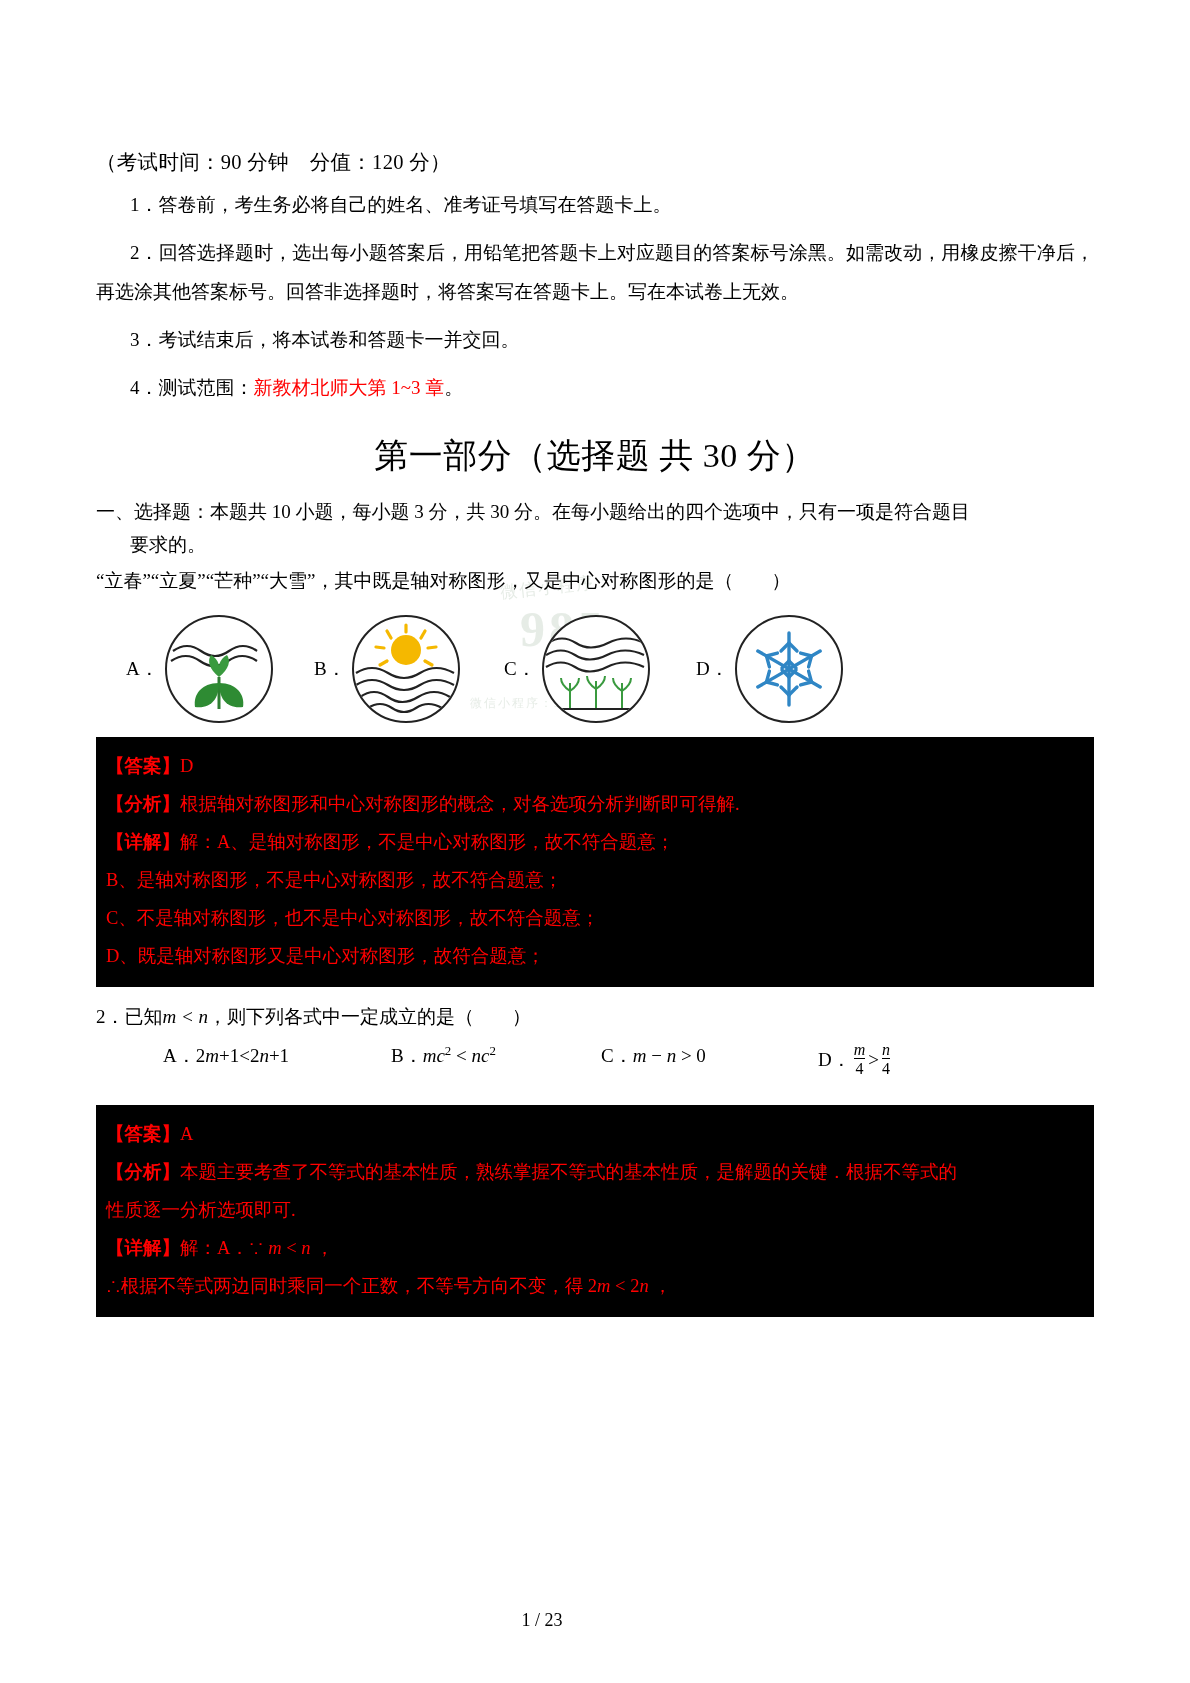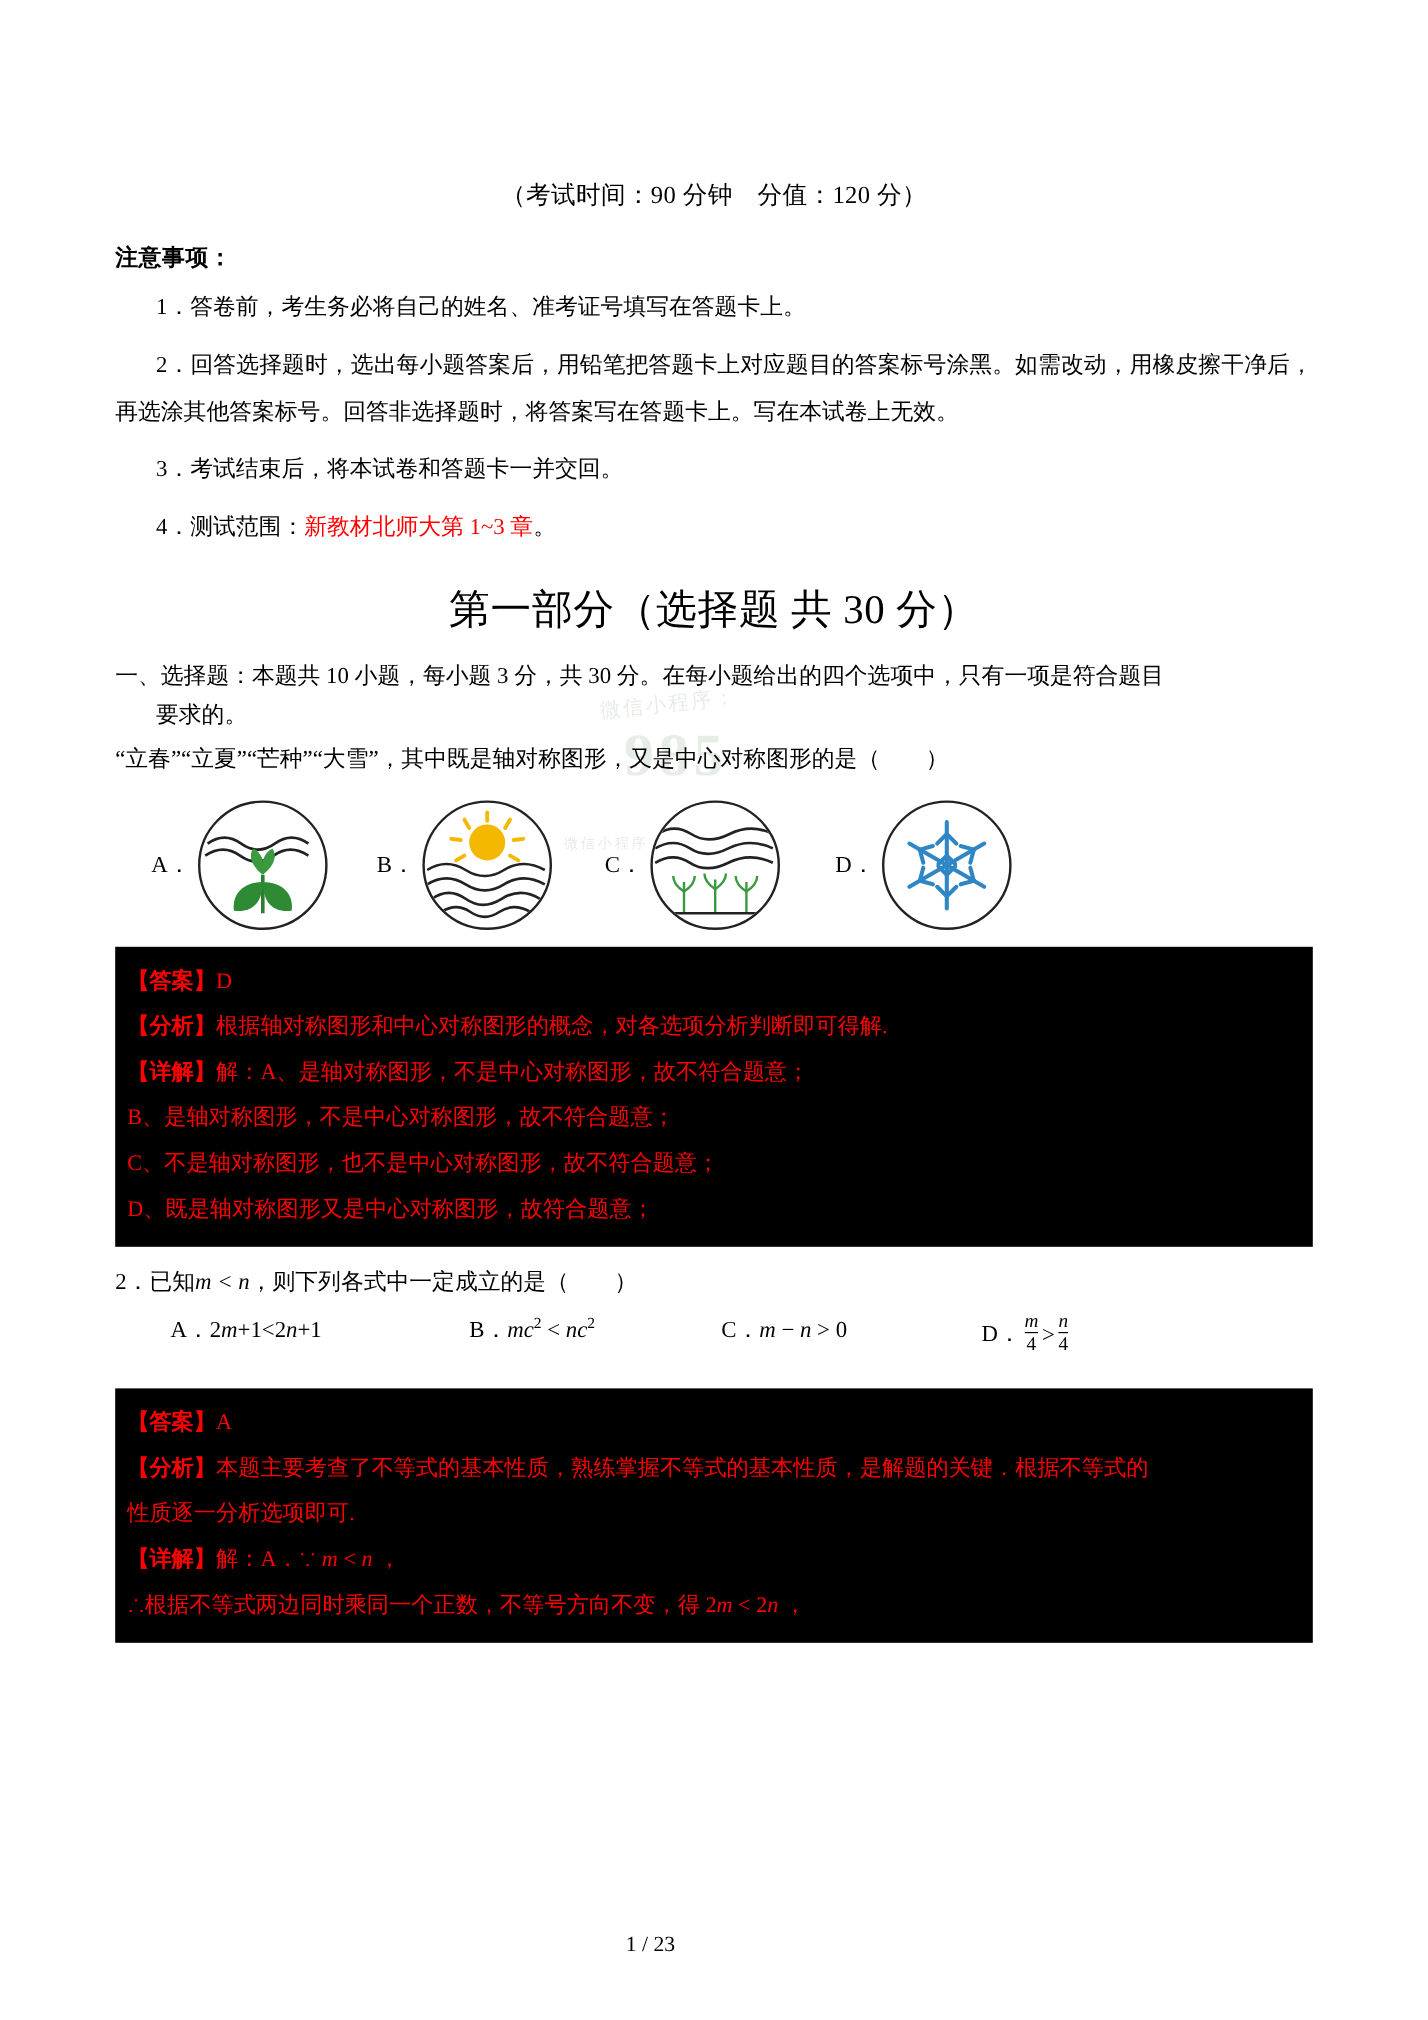--- a/index.html
+++ b/index.html
@@ -30,21 +30,21 @@
   }
   h1.doc-title {
     font-size: 31px;
     font-weight: bold;
     text-align: center;
     margin: 0 0 0 0;
     letter-spacing: 0.5px;
     line-height: 44px;
   }
   .subtitle {
-    text-align: center;
+    text-align: left;
     font-size: 20.5px;
     margin-top: 18px;
     letter-spacing: 0.3px;
   }
   .notice-head {
     font-size: 19px;
     font-weight: bold;
     margin-top: 26px;
     letter-spacing: 0.5px;
   }
@@ -165,21 +165,20 @@
 
   <div class="wm wm1">985</div>
   <div class="wm wm2">微信小程序：</div>
   <div class="wm wm3">微信小程序：985 教辅</div>
 
   <div class="content">
 
 
     <div class="subtitle">（考试时间：90 分钟　分值：120 分）</div>
 
-    <div class="notice-head">注意事项：</div>
 
     <div class="notice-item">1．答卷前，考生务必将自己的姓名、准考证号填写在答题卡上。</div>
     <div class="notice-item">2．回答选择题时，选出每小题答案后，用铅笔把答题卡上对应题目的答案标号涂黑。如需改动，用橡皮擦干净后，再选涂其他答案标号。回答非选择题时，将答案写在答题卡上。写在本试卷上无效。</div>
     <div class="notice-item">3．考试结束后，将本试卷和答题卡一并交回。</div>
     <div class="notice-item">
       <span>4．测试范围：</span><span class="red">新教材北师大第 1~3 章</span><span>。</span>
     </div>
 
     <h2 class="part-title">第一部分（选择题 共 30 分）</h2>
 
@@ -302,21 +301,21 @@
       <div class="answer-line">B、是轴对称图形，不是中心对称图形，故不符合题意；</div>
       <div class="answer-line">C、不是轴对称图形，也不是中心对称图形，故不符合题意；</div>
       <div class="answer-line">D、既是轴对称图形又是中心对称图形，故符合题意；</div>
     </div>
 
     <div class="q-text">
       <span>2．已知</span><span class="mi"><i>m</i> &lt; <i>n</i></span><span>，则下列各式中一定成立的是（　　）</span>
     </div>
 
     <div class="mc-row">
-      <span class="mc-opt" style="left:46px;">
+      <span class="mc-opt" style="left:67px;">
         <span>A．</span><span>2<i class="mi">m</i>+1&lt;2<i class="mi">n</i>+1</span>
       </span>
       <span class="mc-opt" style="left:295px;">
         <span>B．</span><span><i class="mi">mc</i><sup>2</sup> &lt; <i class="mi">nc</i><sup>2</sup></span>
       </span>
       <span class="mc-opt" style="left:505px;">
         <span>C．</span><span><i class="mi">m</i> − <i class="mi">n</i> &gt; 0</span>
       </span>
       <span class="mc-opt" style="left:722px;">
         <span>D．</span><span><span class="frac"><span class="num">m</span><span class="bar"></span><span class="den">4</span></span><span>&gt;</span><span class="frac"><span class="num">n</span><span class="bar"></span><span class="den">4</span></span></span>

